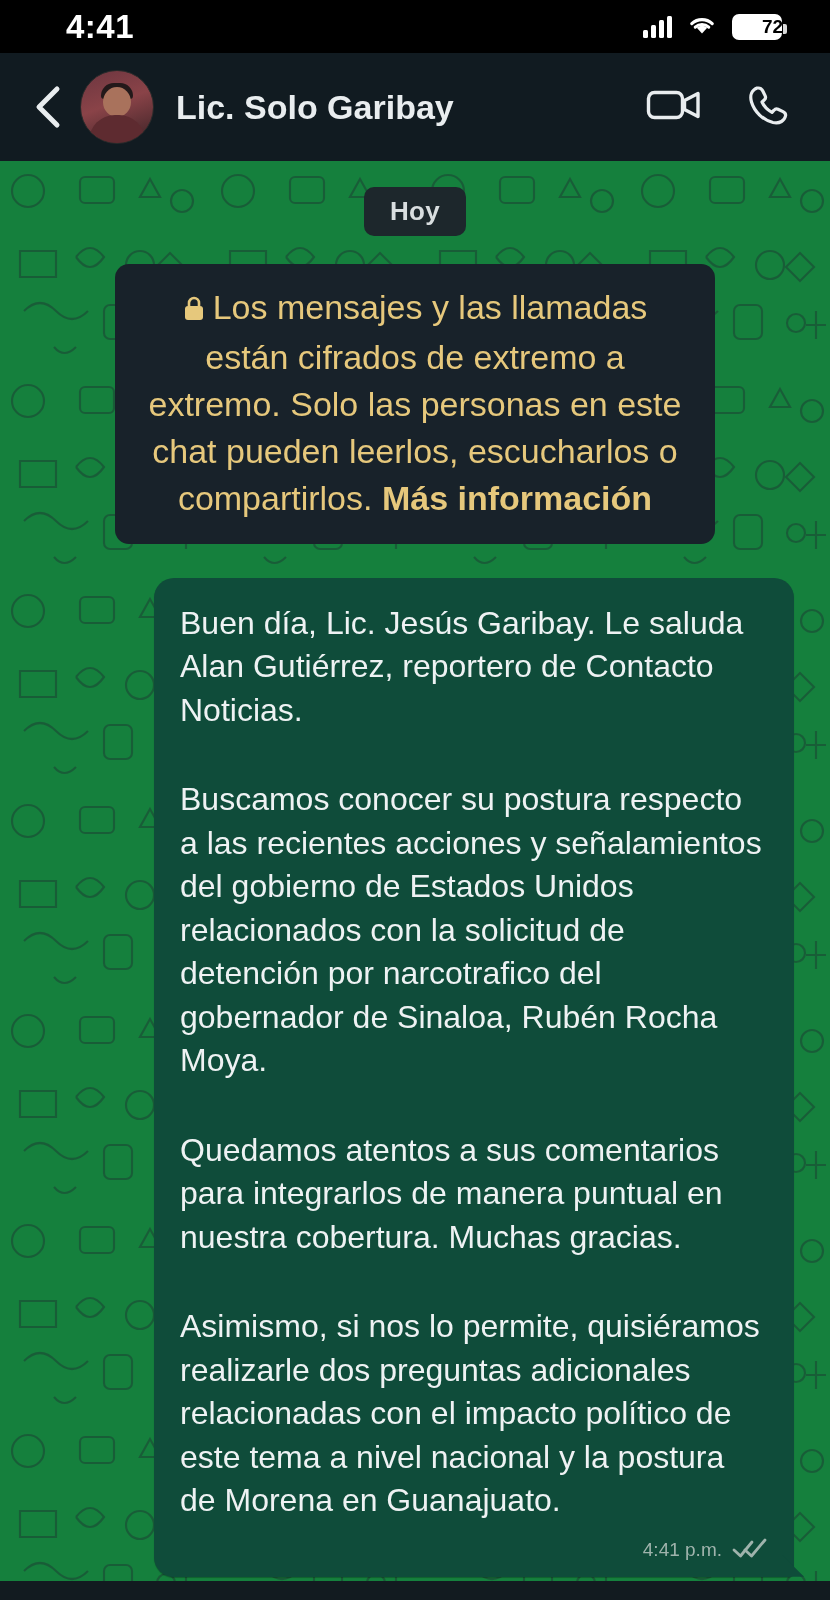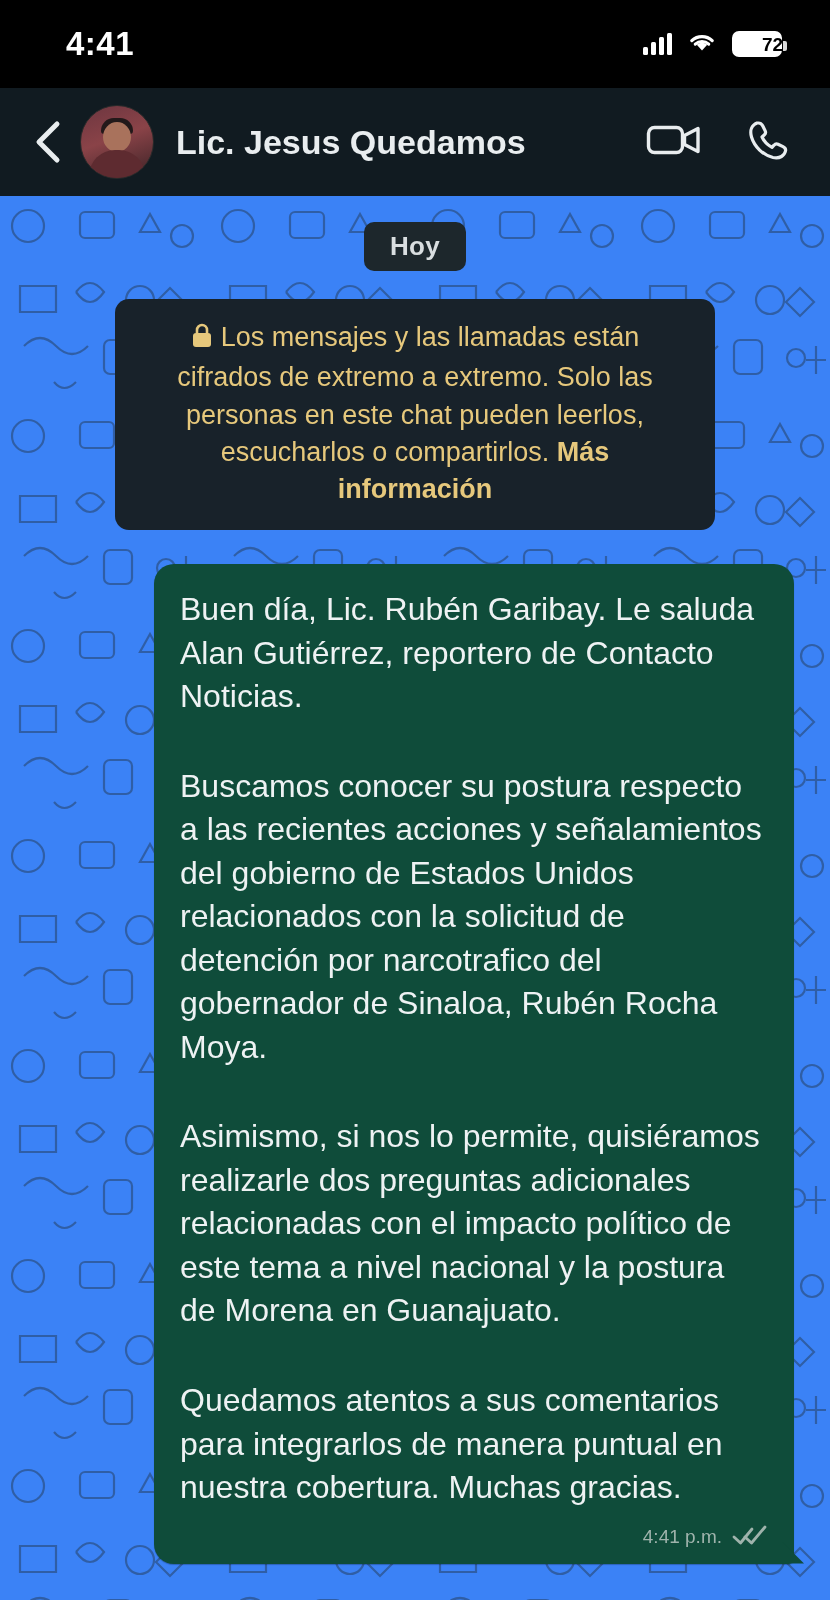--- a/index.html
+++ b/index.html
@@ -12,21 +12,21 @@
   .phone {
     position: relative;
     width: 830px; height: 1600px;
     background: #121b20;
     overflow: hidden;
   }
 
   
   .status-bar {
     position: relative;
-    height: 88px;
+    height: 53px;
     background: #000;
     display: flex;
     align-items: center;
     justify-content: space-between;
     padding: 0 48px 0 66px;
     color: #fff;
   }
   .status-time {
     font-size: 33px;
     font-weight: bold;
@@ -142,21 +142,21 @@
     display: flex;
     align-items: center;
     gap: 44px;
     flex: 0 0 auto;
   }
 
   
   .chat-body {
     position: relative;
     height: calc(1600px - 72px - 108px);
-    background: #3b82f6;
+    background: #15803d;
     overflow: hidden;
     padding: 26px 0 0 0;
   }
   .wallpaper {
     position: absolute;
     inset: 0;
     opacity: 0.40;
     pointer-events: none;
   }
   .chat-scroll {
@@ -173,21 +173,21 @@
     font-weight: bold;
     padding: 9px 26px;
     border-radius: 10px;
     letter-spacing: .3px;
   }
 
   .encryption-wrap { display: flex; justify-content: center; margin-bottom: 34px; }
   .encryption-note {
     background: #18222a;
     color: #e6c87c;
-    font-size: 27px;
+    font-size: 34px;
     line-height: 1.38;
     text-align: center;
     padding: 20px 30px 22px;
     border-radius: 14px;
     max-width: 600px;
   }
   .encryption-note .lock {
     display: inline-block;
     vertical-align: -3px;
     margin-right: 8px;
@@ -266,21 +266,21 @@
     <div class="back-btn">
       <svg width="34" height="46" viewBox="0 0 34 46">
         <path d="M26 5 L8 23 L26 41" stroke="#e9edef" stroke-width="5" fill="none" stroke-linecap="round" stroke-linejoin="round"></path>
       </svg>
     </div>
     <div class="avatar">
       <span class="hair"></span>
       <span class="face"></span>
       <span class="body"></span>
     </div>
-    <div class="chat-title">Lic. Jesus Quedamos</div>
+    <div class="chat-title">Lic. Solo Garibay</div>
     <div class="header-actions">
       <span>
         <svg width="56" height="40" viewBox="0 0 56 40">
           <rect x="2.5" y="7.5" width="34" height="25" rx="6" stroke="#e9edef" stroke-width="3.4" fill="none"></rect>
           <path d="M38.5 15.5 L52 8.5 V31.5 L38.5 24.5 Z" stroke="#e9edef" stroke-width="3.4" fill="none" stroke-linejoin="round"></path>
         </svg>
       </span>
       <span>
         <svg width="44" height="44" viewBox="0 0 44 44">
           <path d="M11 5 C6 7 3.5 12 5.5 19 C8.5 29 17 37 27 39.5 C34 41 38.5 37.5 39.5 33 C40 30.8 39 29.6 37 28.6 L32 26.2 C30.3 25.4 29.2 25.8 28 27.2 L26 29.4 C22 27.4 18 23.2 16 19 L18.2 17 C19.6 15.8 20 14.6 19.2 12.9 L16.8 8 C15.8 6 14.6 5 12.4 5 Z" stroke="#e9edef" stroke-width="3.2" fill="none" stroke-linejoin="round"></path>
@@ -326,24 +326,24 @@
             <svg width="22" height="26" viewBox="0 0 22 26">
               <rect x="2" y="10" width="18" height="14" rx="3" fill="#e6c87c"></rect>
               <path d="M6 10 V7 a5 5 0 0 1 10 0 V10" stroke="#e6c87c" stroke-width="2.6" fill="none"></path>
             </svg>
           </span><span>Los mensajes y las llamadas están cifrados de extremo a extremo. Solo las personas en este chat pueden leerlos, escucharlos o compartirlos. </span><span class="more">Más información</span>
         </div>
       </div>
 
       <div class="bubble-row">
         <div class="bubble-out">
-          <p class="msg-p">Buen día, Lic. Rubén Garibay. Le saluda Alan Gutiérrez, reportero de Contacto Noticias.</p>
+          <p class="msg-p">Buen día, Lic. Jesús Garibay. Le saluda Alan Gutiérrez, reportero de Contacto Noticias.</p>
           <p class="msg-p">Buscamos conocer su postura respecto a las recientes acciones y señalamientos del gobierno de Estados Unidos relacionados con la solicitud de detención por narcotrafico del gobernador de Sinaloa, Rubén Rocha Moya.</p>
+          <p class="msg-p">Quedamos atentos a sus comentarios para integrarlos de manera puntual en nuestra cobertura. Muchas gracias.</p>
           <p class="msg-p">Asimismo, si nos lo permite, quisiéramos realizarle dos preguntas adicionales relacionadas con el impacto político de este tema a nivel nacional y la postura de Morena en Guanajuato.</p>
-          <p class="msg-p">Quedamos atentos a sus comentarios para integrarlos de manera puntual en nuestra cobertura. Muchas gracias.</p>
           <div class="meta-row">
             <span class="msg-time">4:41 p.m.</span>
             <span class="ticks">
               <svg width="36" height="22" viewBox="0 0 36 22">
                 <path d="M2 13 L8.5 19 L20 5" stroke="#9fb3ac" stroke-width="2.8" fill="none" stroke-linecap="round" stroke-linejoin="round"></path>
                 <path d="M13 13 L19.5 19 L33 3" stroke="#9fb3ac" stroke-width="2.8" fill="none" stroke-linecap="round" stroke-linejoin="round"></path>
               </svg>
             </span>
           </div>
         </div>

